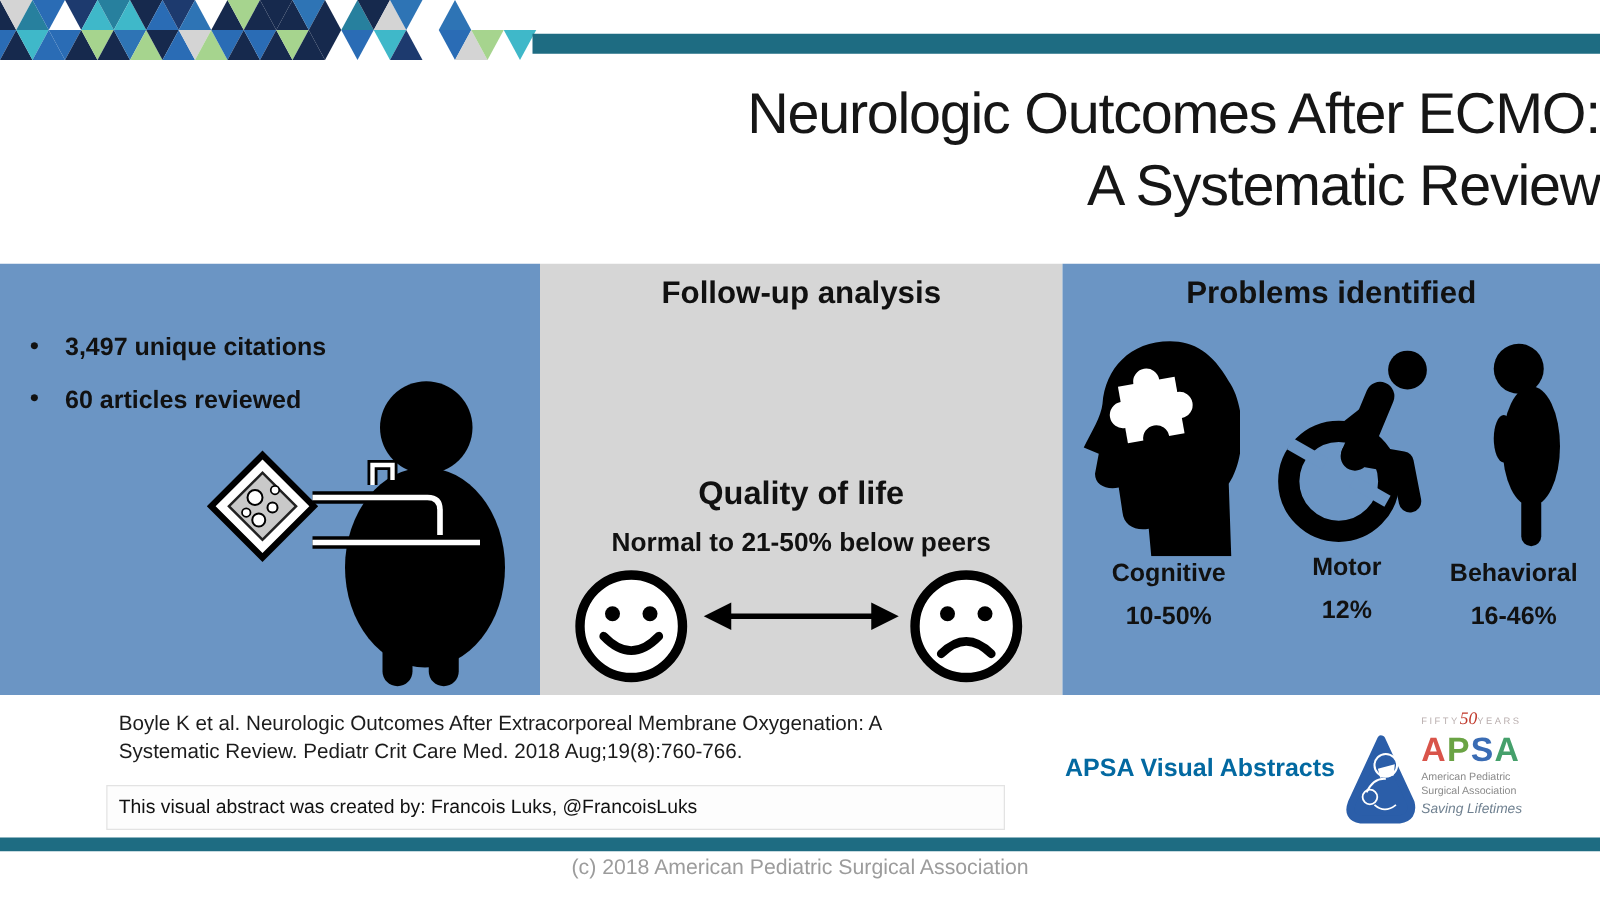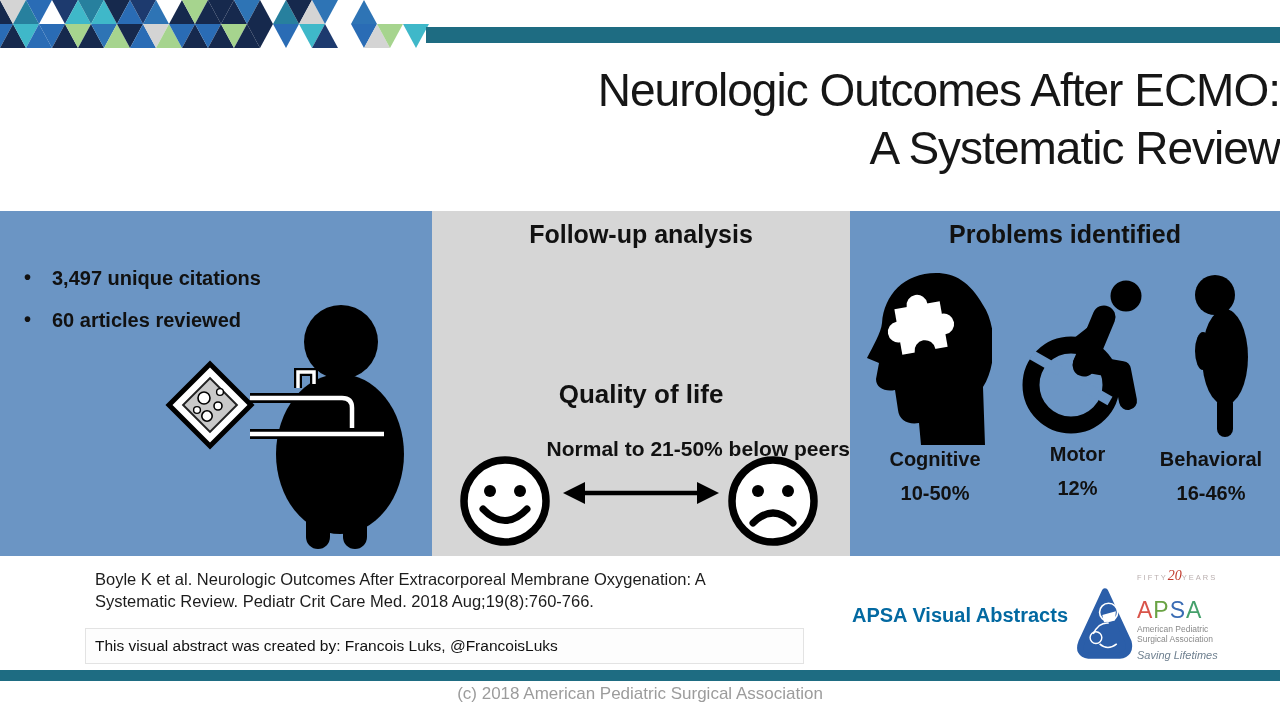--- a/index.html
+++ b/index.html
@@ -24,21 +24,21 @@
             font-size:25px;font-weight:700;color:#111;}
   .blt{list-style:none;margin:0;padding:0;position:absolute;}
   .blt li{position:relative;font-size:20px;font-weight:700;padding-left:32px;color:#111;}
   .blt li::before{content:"\2022";position:absolute;left:4px;top:-1px;}
   .left-bullets{left:20px;top:56px;}
   .left-bullets li{margin-bottom:19px;}
   .mid-bullets{left:46px;top:53px;}
   .mid-bullets li{margin-bottom:9px;}
   .mid-subhead{position:absolute;top:168px;left:0;width:100%;text-align:center;
                font-size:26px;font-weight:700;color:#111;}
-  .mid-range{position:absolute;top:226px;left:0;width:100%;text-align:right;
+  .mid-range{position:absolute;top:212px;left:0;width:100%;text-align:center;
              font-size:21px;font-weight:700;color:#111;}
   .faces{position:absolute;left:5px;top:240px;}
 
   .ecmo-child{position:absolute;left:160px;top:75px;}
 
   .col-label,.col-value{position:absolute;font-size:20px;font-weight:700;text-align:center;color:#111;}
   .c1{left:5px;width:160px;}  .c2{left:160px;width:135px;}  .c3{left:296px;width:130px;}
   .col-label{top:237px;} .col-value{top:271px;}
   .c2.col-label{top:232px;} .c2.col-value{top:266px;}
   .ricon{position:absolute;}
@@ -51,21 +51,21 @@
   .citation div{white-space:nowrap;}
   .creator-box{position:absolute;left:85px;top:628px;width:719px;height:36px;
                border:1px solid #e3e3e3;background:#fdfdfd;box-sizing:border-box;}
   .creator-box span{display:block;line-height:34px;padding-left:9px;font-size:15.5px;font-weight:400;color:#111;white-space:nowrap;}
   .brand{position:absolute;left:852px;top:604px;font-size:20px;font-weight:700;color:#0369a1;}
   .apsa-logo{position:absolute;left:1076px;top:562px;width:164px;height:104px;background:#fff;display:flex;}
   .emblem{margin-top:24px;flex:0 0 auto;}
   .logo-text{margin-left:3px;padding-top:6px;}
   .fifty{font-size:7.5px;letter-spacing:2px;color:#b9aeae;white-space:nowrap;}
   .fifty .num{font-family:"Liberation Serif",serif;font-style:italic;font-size:14px;color:#c0392b;letter-spacing:0;}
-  .apsa-word{font-size:23px;font-weight:400;letter-spacing:1px;line-height:1.05;margin-top:14px;}
+  .apsa-word{font-size:27px;font-weight:700;letter-spacing:1px;line-height:1.05;margin-top:2px;}
   .org{font-size:8.5px;color:#8a8a8a;line-height:1.2;margin-top:2px;}
   .tagline{font-size:11px;font-style:italic;color:#6f8090;margin-top:4px;}
   .teal-strip-bottom{position:absolute;left:0;top:670px;width:1280px;height:11px;background:var(--teal);}
   .copyright{position:absolute;left:0;top:684px;width:100%;text-align:center;font-size:17px;color:#9c9c9c;}
   .gapline{stroke:var(--panel-blue);}
 </style>
 </head>
 <body>
 
 <div class="slide">
@@ -248,21 +248,21 @@
     <svg class="emblem" width="58" height="76" viewBox="0 0 64 84">
       <path d="M32 6 L58 62 Q61 75 48 77 L14 77 Q1 75 6 62 Z" fill="#2b5ea9" stroke="#2b5ea9" stroke-width="7" stroke-linejoin="round"></path>
       <circle cx="36" cy="29" r="10" fill="none" stroke="#fff" stroke-width="1.8"></circle>
       <path d="M29 32 L44 28 L43 38 L31 40 Z" fill="#fff"></path>
       <path d="M19 53 Q25 40 36 41" fill="none" stroke="#fff" stroke-width="1.8"></path>
       <circle cx="22" cy="57" r="6.5" fill="none" stroke="#fff" stroke-width="1.6"></circle>
       <path d="M26 64 Q35 72 45 64" fill="none" stroke="#fff" stroke-width="1.6"></path>
     </svg>
     <div class="logo-text">
       <div class="fifty">
-        <span>FIFTY</span><span class="num">20</span><span>YEARS</span>
+        <span>FIFTY</span><span class="num">50</span><span>YEARS</span>
       </div>
       <div class="apsa-word">
         <span style="color: rgb(217, 84, 74);">A</span><span style="color: rgb(106, 163, 68);">P</span><span style="color: rgb(58, 108, 180);">S</span><span style="color: rgb(69, 160, 107);">A</span>
       </div>
       <div class="org">
         <div>American Pediatric</div>
         <div>Surgical Association</div>
       </div>
       <div class="tagline">Saving Lifetimes</div>
     </div>

